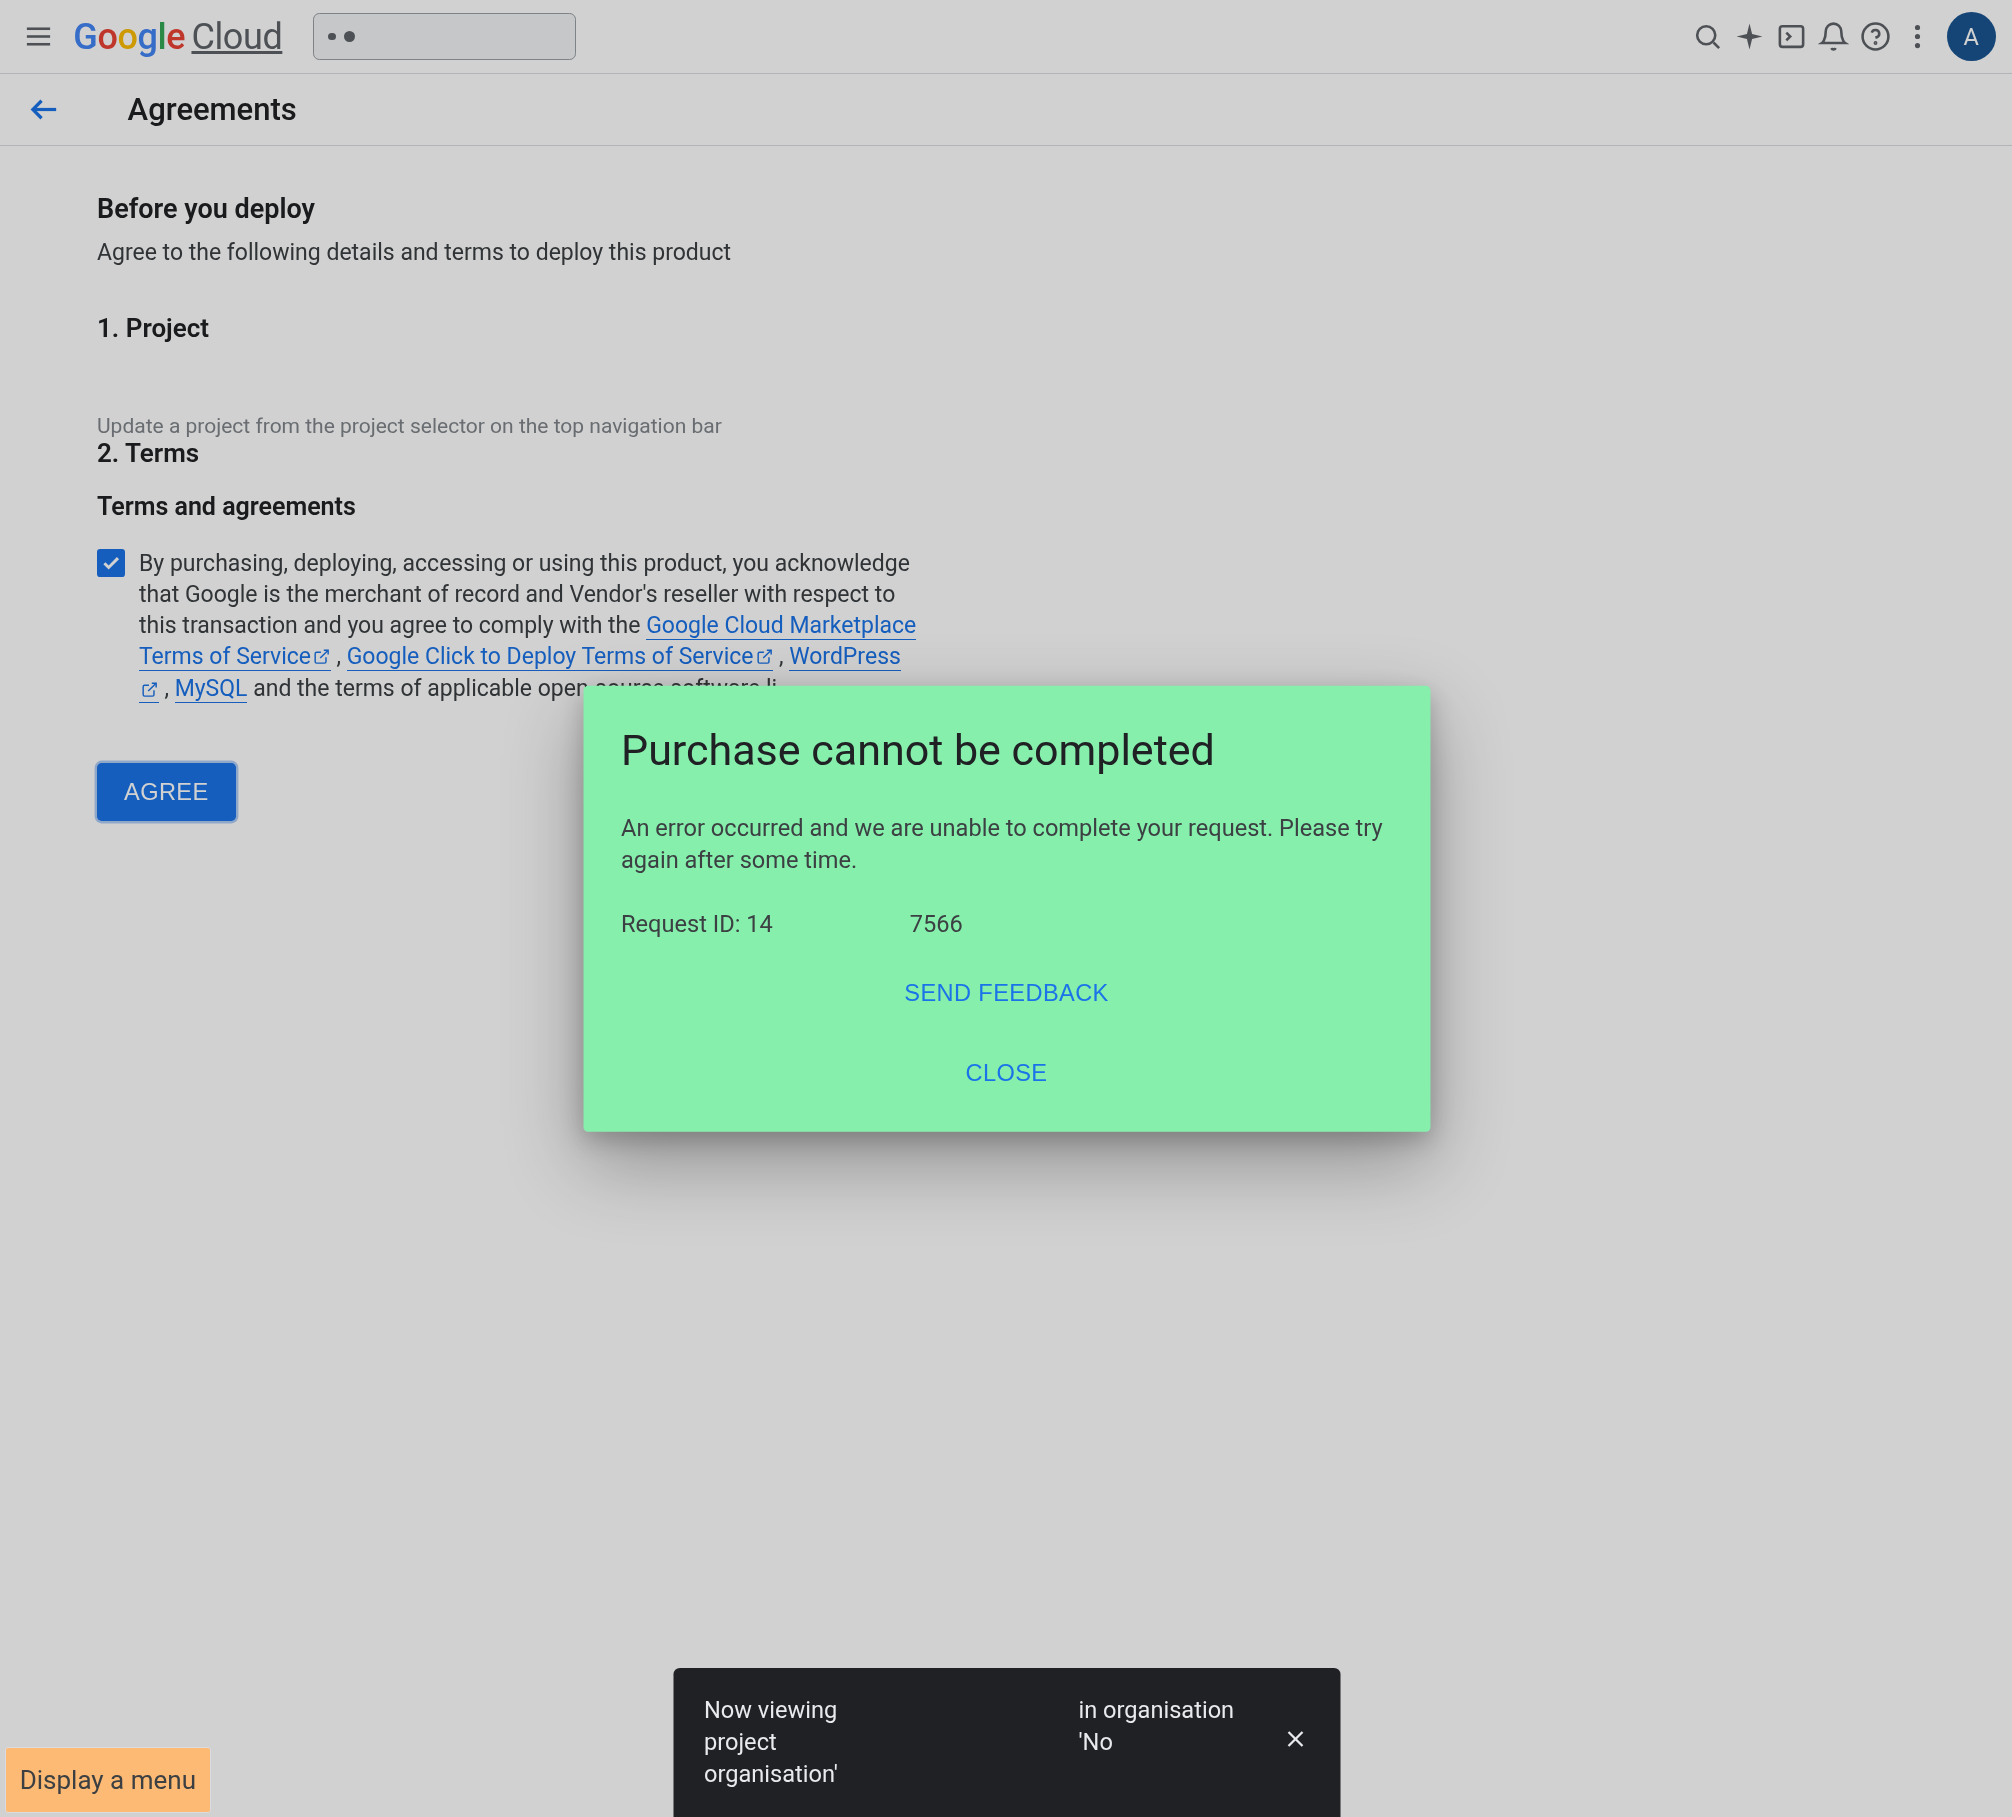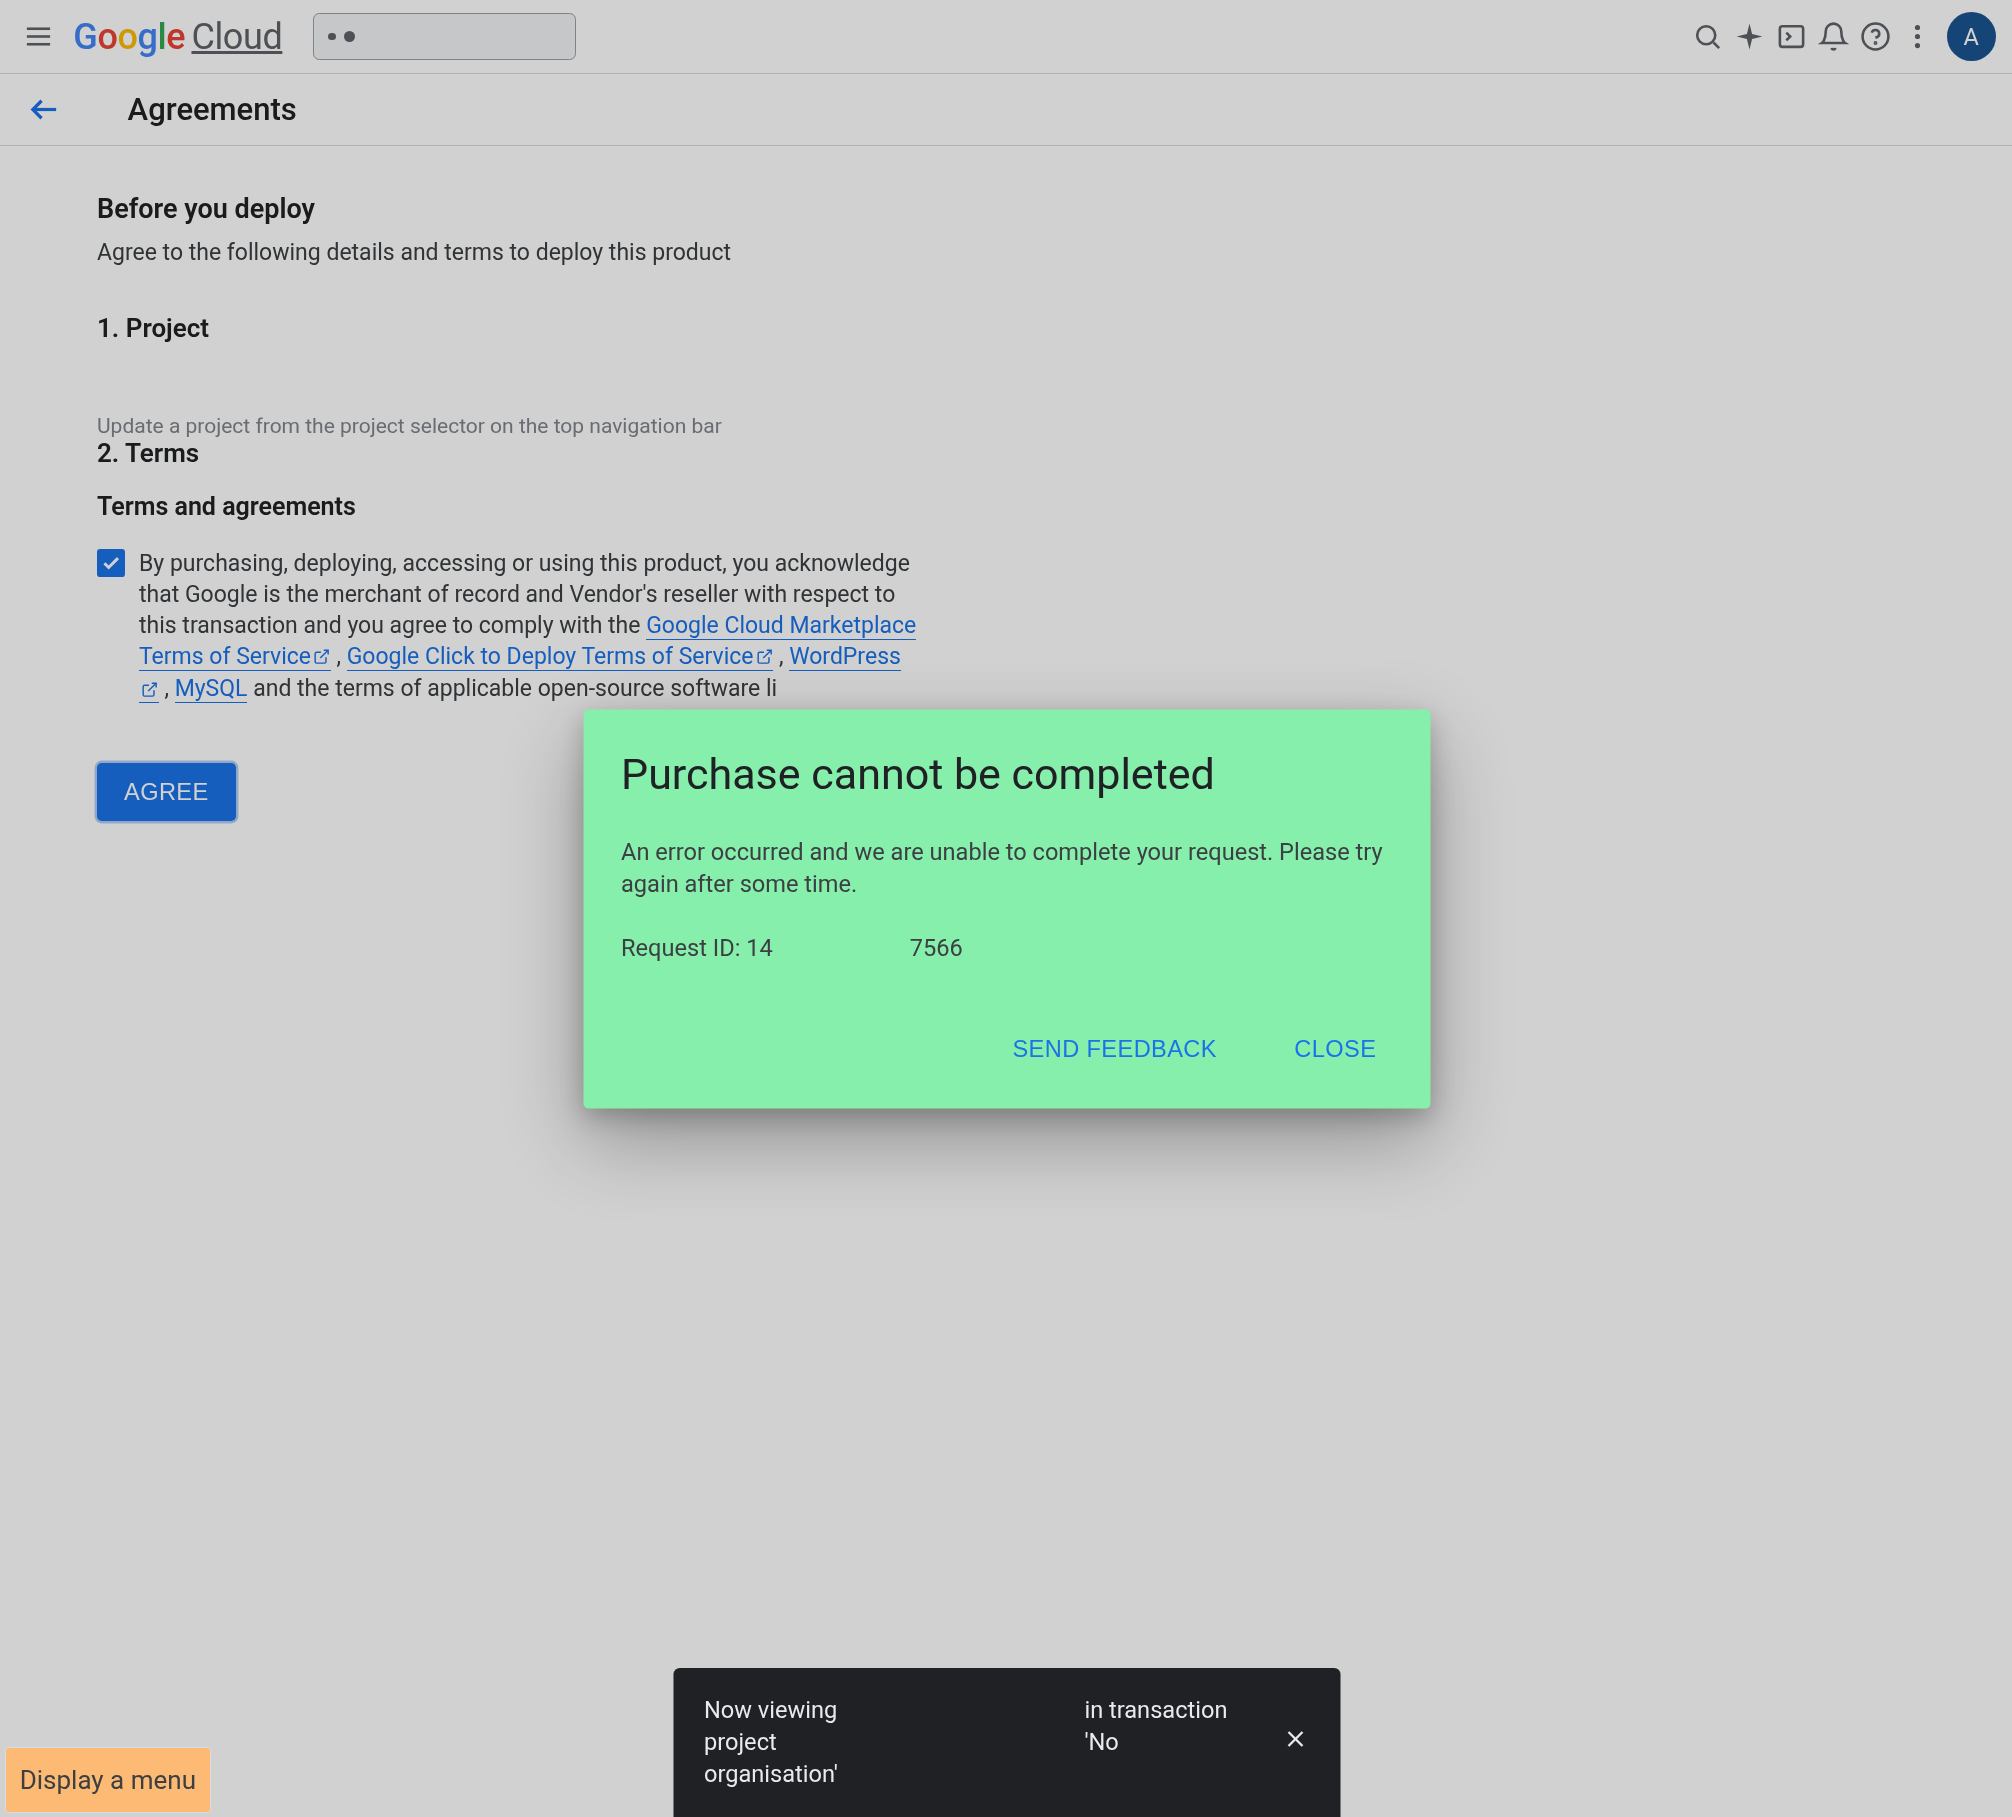--- a/index.html
+++ b/index.html
@@ -135,22 +135,22 @@
     box-shadow: 0 31px 79px rgba(0,0,0,0.3), 0 7.9px 23.6px rgba(0,0,0,0.2);
     z-index: 100;
     padding: 39px 38px 23.6px 38px;
     display:flex; flex-direction:column;
   }
   .dialog-title { font-size: 43px; font-weight:400; color:#202124; margin-bottom: 38px; }
   .dialog-body { font-size: 23.6px; color:#3c4043; line-height:1.35; }
   .dialog-req { margin-top: 33px; font-size:23.6px; color:#3c4043; }
   .dialog-actions {
     margin-top:auto;
-    display:flex; justify-content:flex-end; gap: 46px;
-    padding-top: 31px; padding-bottom: 11px;
+    display:flex; justify-content:flex-end; gap: 31px;
+    padding-top: 31px; padding-bottom: 11px; flex-direction: column;
   }
   .dialog-actions button {
     background:none; border:none;
     color:#1a73e8;
     font-size: 23.6px;
     font-weight:500;
     letter-spacing:0.4px;
     cursor:pointer;
     padding: 11px 15.7px;
   }
@@ -312,21 +312,21 @@
   <div class="dialog-actions">
     <button>SEND FEEDBACK</button>
     <button>CLOSE</button>
   </div>
 </div>
 
 <div class="toast">
   <div class="msg">
     <div style="display:flex; gap:189px;">
       <span>Now viewing project</span>
-      <span>in transaction 'No</span>
+      <span>in organisation 'No</span>
     </div>
     <div>organisation'</div>
   </div>
   <div class="close">
     <svg width="28" height="28" viewBox="0 0 24 24" fill="none" stroke="currentColor" stroke-width="2">
         <line x1="18" y1="6" x2="6" y2="18"></line>
         <line x1="6" y1="6" x2="18" y2="18"></line>
       </svg>
   </div>
 </div>

